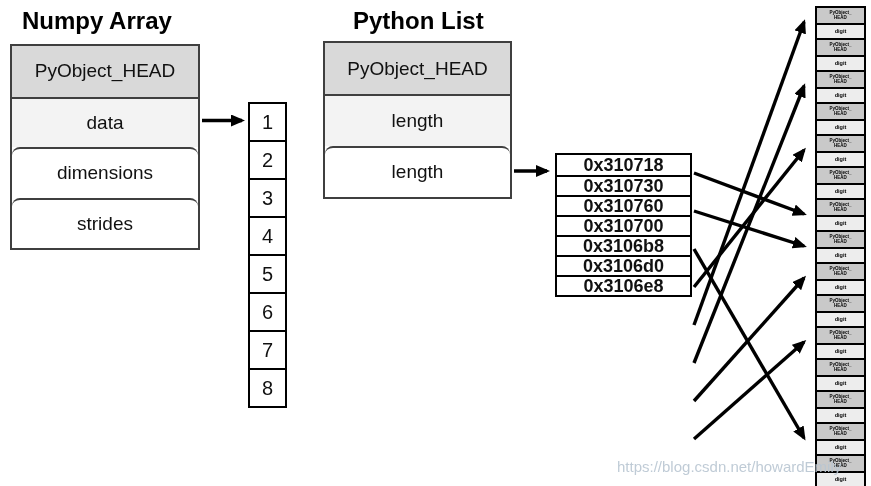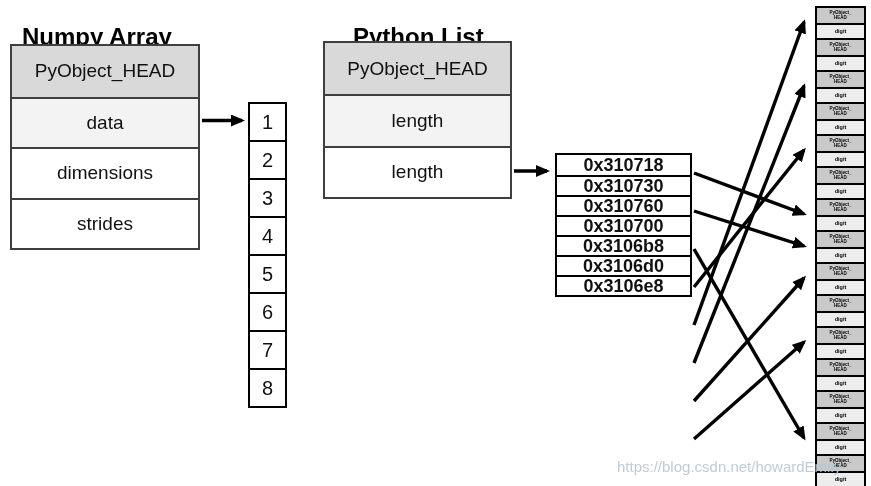--- a/index.html
+++ b/index.html
@@ -1,35 +1,35 @@
 <!DOCTYPE html>
 <html style="--header-fill: #d9d9d9; --subrow-fill: #f3f3f3; --row-fill: #ffffff; --table-border: #3f3f3f; --box-border: #000000; --heap-head-fill: #c9c9c9; --heap-digit-fill: #ededed; --arrow: #000000; --watermark-gray: #8f8f8f; --watermark-url: #b9c6d2;"><head>
 <meta charset="utf-8">
 <style>
   html,body{margin:0;padding:0;}
   body{
     width:871px;height:486px;position:relative;overflow:hidden;
     background:#fff;color:#111;
     font-family:"Liberation Sans",sans-serif;
   }
-  .title{position:absolute;font-size:24px;font-weight:bold;color:#000;white-space:nowrap;margin-top:16px;}
+  .title{position:absolute;font-size:24px;font-weight:bold;color:#000;white-space:nowrap;}
   #numpy-title{left:22px;top:7px;}
   #python-title{left:353px;top:7px;}
 
   .struct-table{position:absolute;border:2px solid var(--table-border);box-sizing:border-box;background:#fff;}
   #numpy-table{left:10px;top:44px;width:190px;}
   #python-table{left:323px;top:41px;width:189px;}
   .struct-row{display:flex;align-items:center;justify-content:center;
     font-size:19px;border-top:2px solid var(--table-border);box-sizing:border-box;}
   .struct-row:first-child{border-top:none;}
   #numpy-table .struct-row{height:50.5px;}
   #python-table .struct-row{height:51.3px;}
   .row-head{background:var(--header-fill);}
   .row-sub{background:var(--subrow-fill);}
-  .row-plain{background:var(--row-fill);}
+  .row-plain{background:var(--row-fill);border-radius:8px;}
 
   #numpy-buffer{position:absolute;left:248px;top:102px;width:39px;}
   .buffer-cell{box-sizing:border-box;width:39px;height:40px;margin-top:-2px;
     border:2px solid var(--box-border);background:#fff;
     display:flex;align-items:center;justify-content:center;font-size:20px;}
   .buffer-cell:first-child{margin-top:0;}
 
   #pointer-table{position:absolute;left:555px;top:153px;width:137px;border:2px solid var(--box-border);box-sizing:border-box;background:#fff;}
   .pointer-cell{height:20px;box-sizing:border-box;border-top:2px solid var(--box-border);
     display:flex;align-items:center;justify-content:center;font-size:18px;font-weight:600;background:#fff;}

